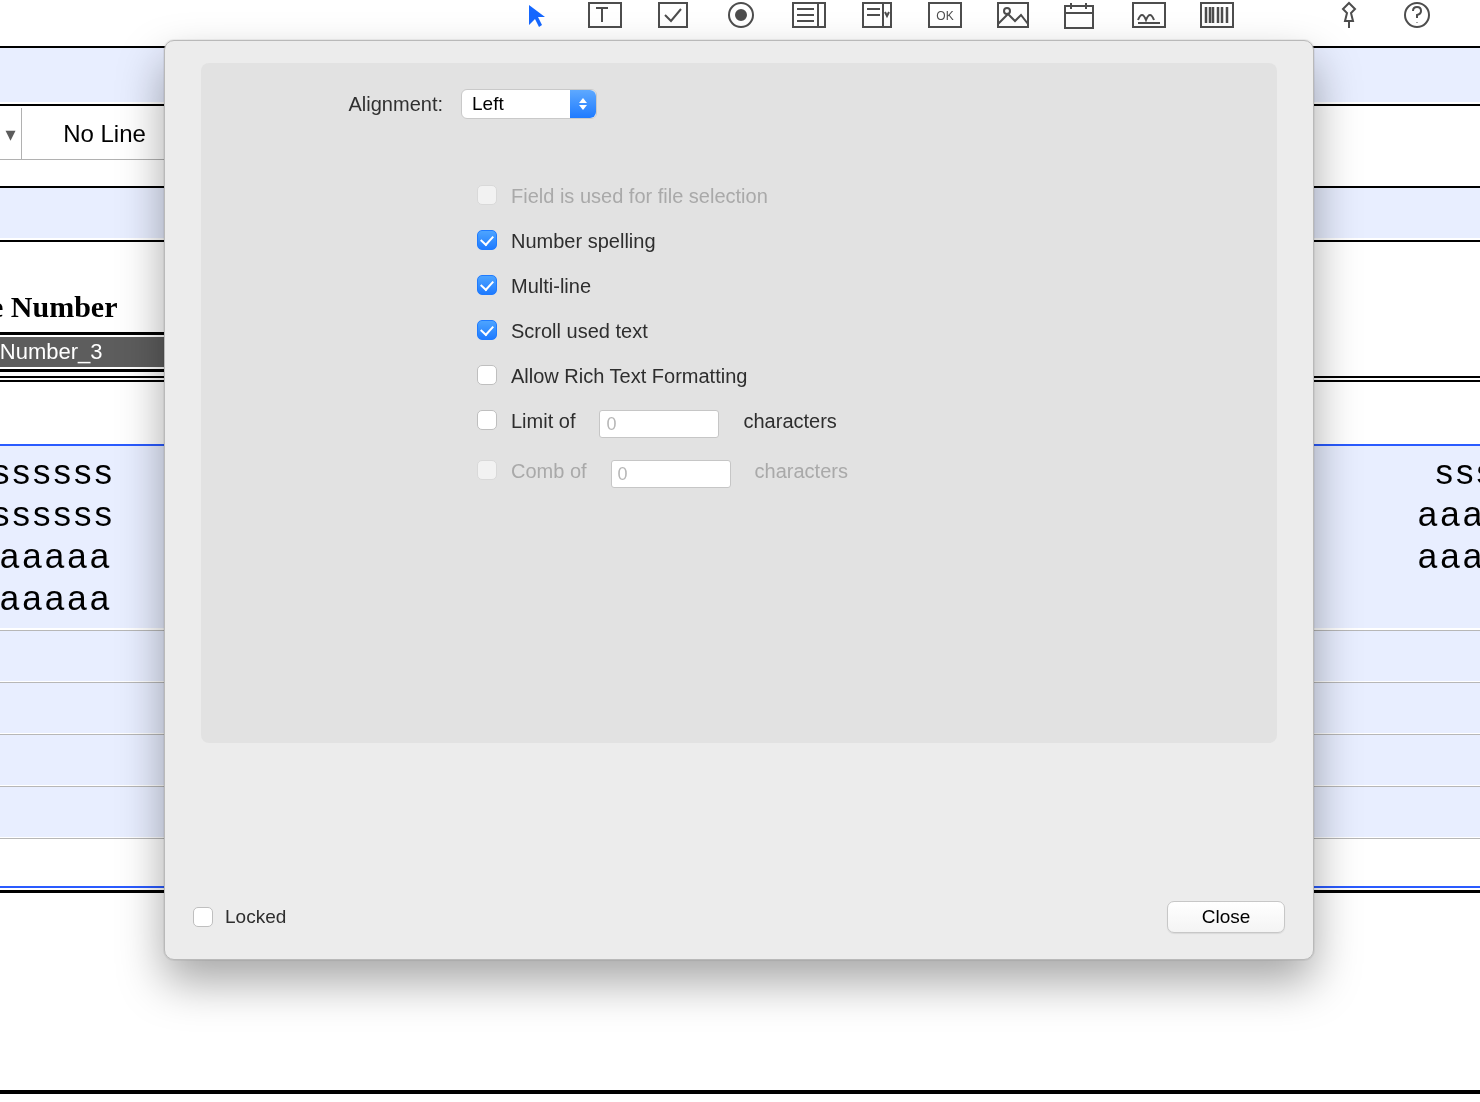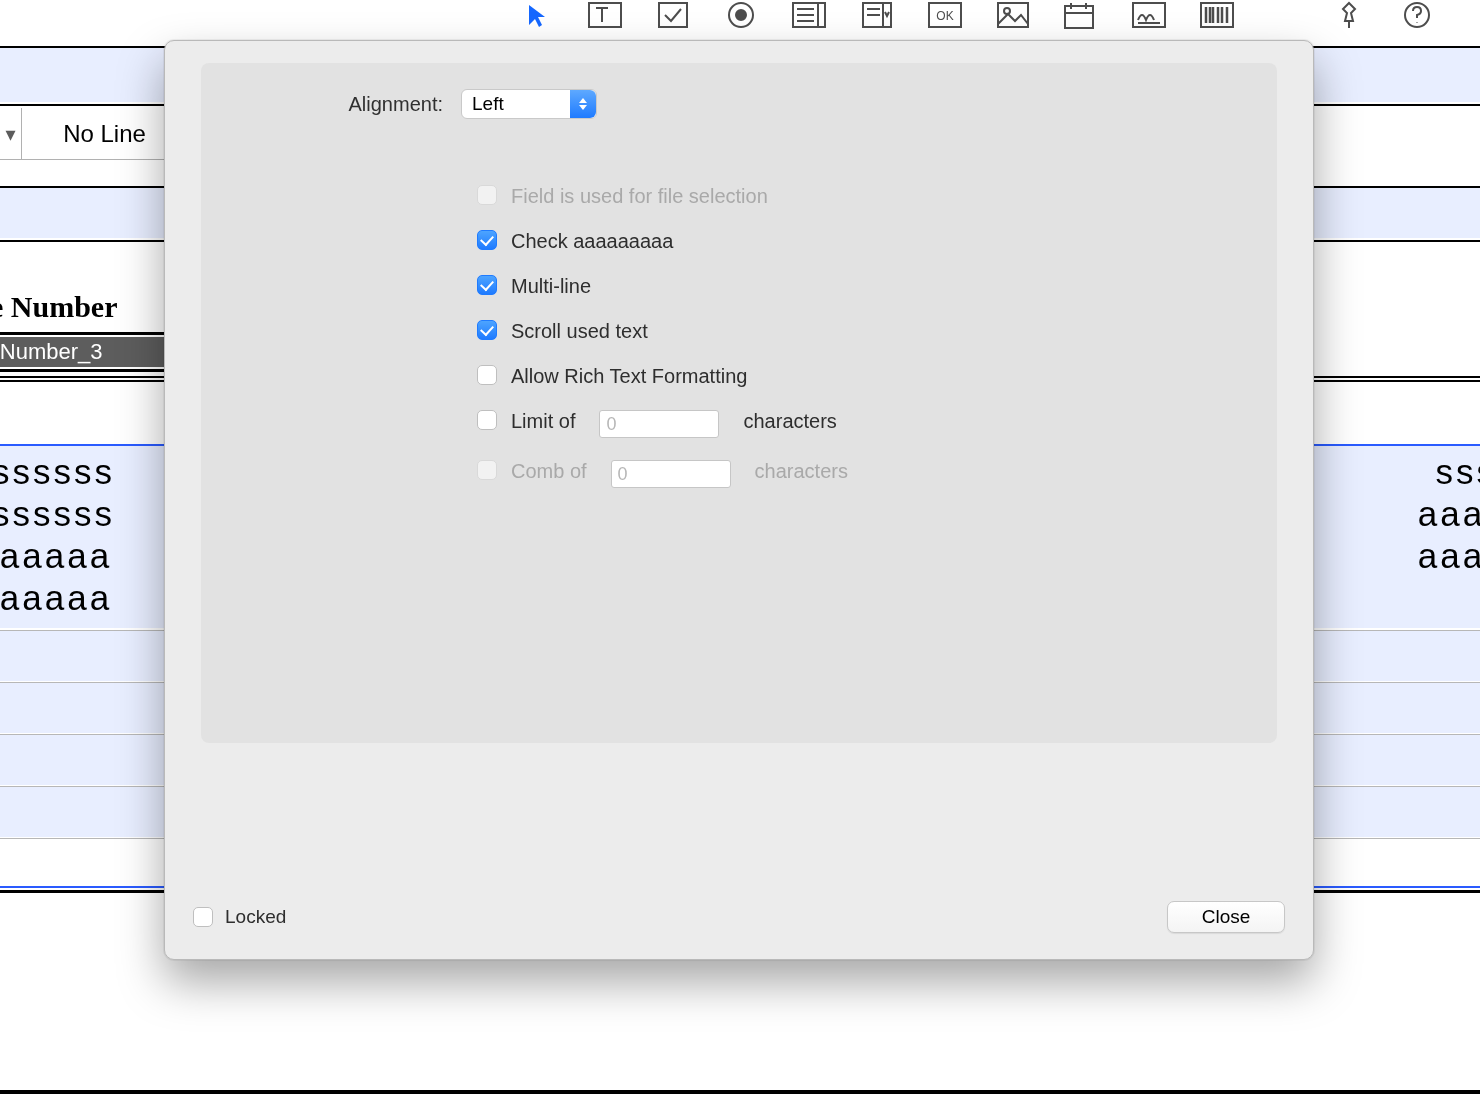--- a/index.html
+++ b/index.html
@@ -199,21 +199,21 @@
 
 
     <div style="height:46px"></div>
 
     <div class="check-row disabled">
       <span class="chk disabled"></span>
       <span>Field is used for file selection</span>
     </div>
     <div class="check-row">
       <span class="chk on"></span>
-      <span>Check aaaaaaaaa</span>
+      <span>Number spelling</span>
     </div>
     <div class="check-row">
       <span class="chk on"></span>
       <span>Multi-line</span>
     </div>
     <div class="check-row">
       <span class="chk on"></span>
       <span>Scroll used text</span>
     </div>
     <div class="check-row">

